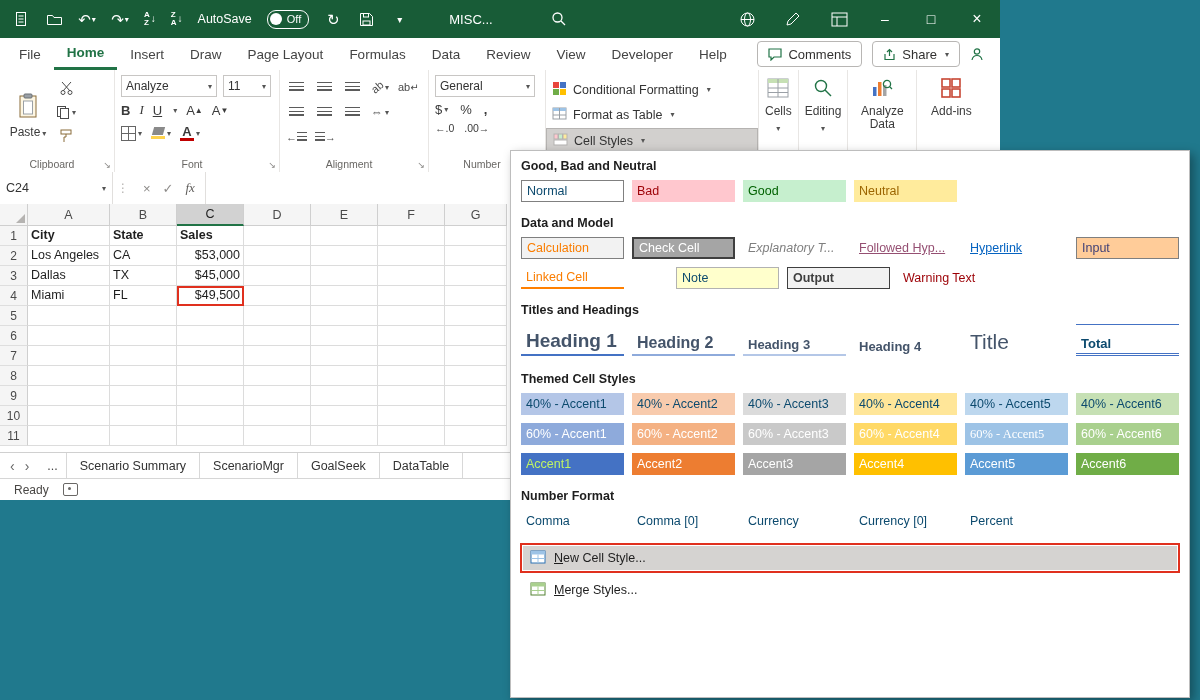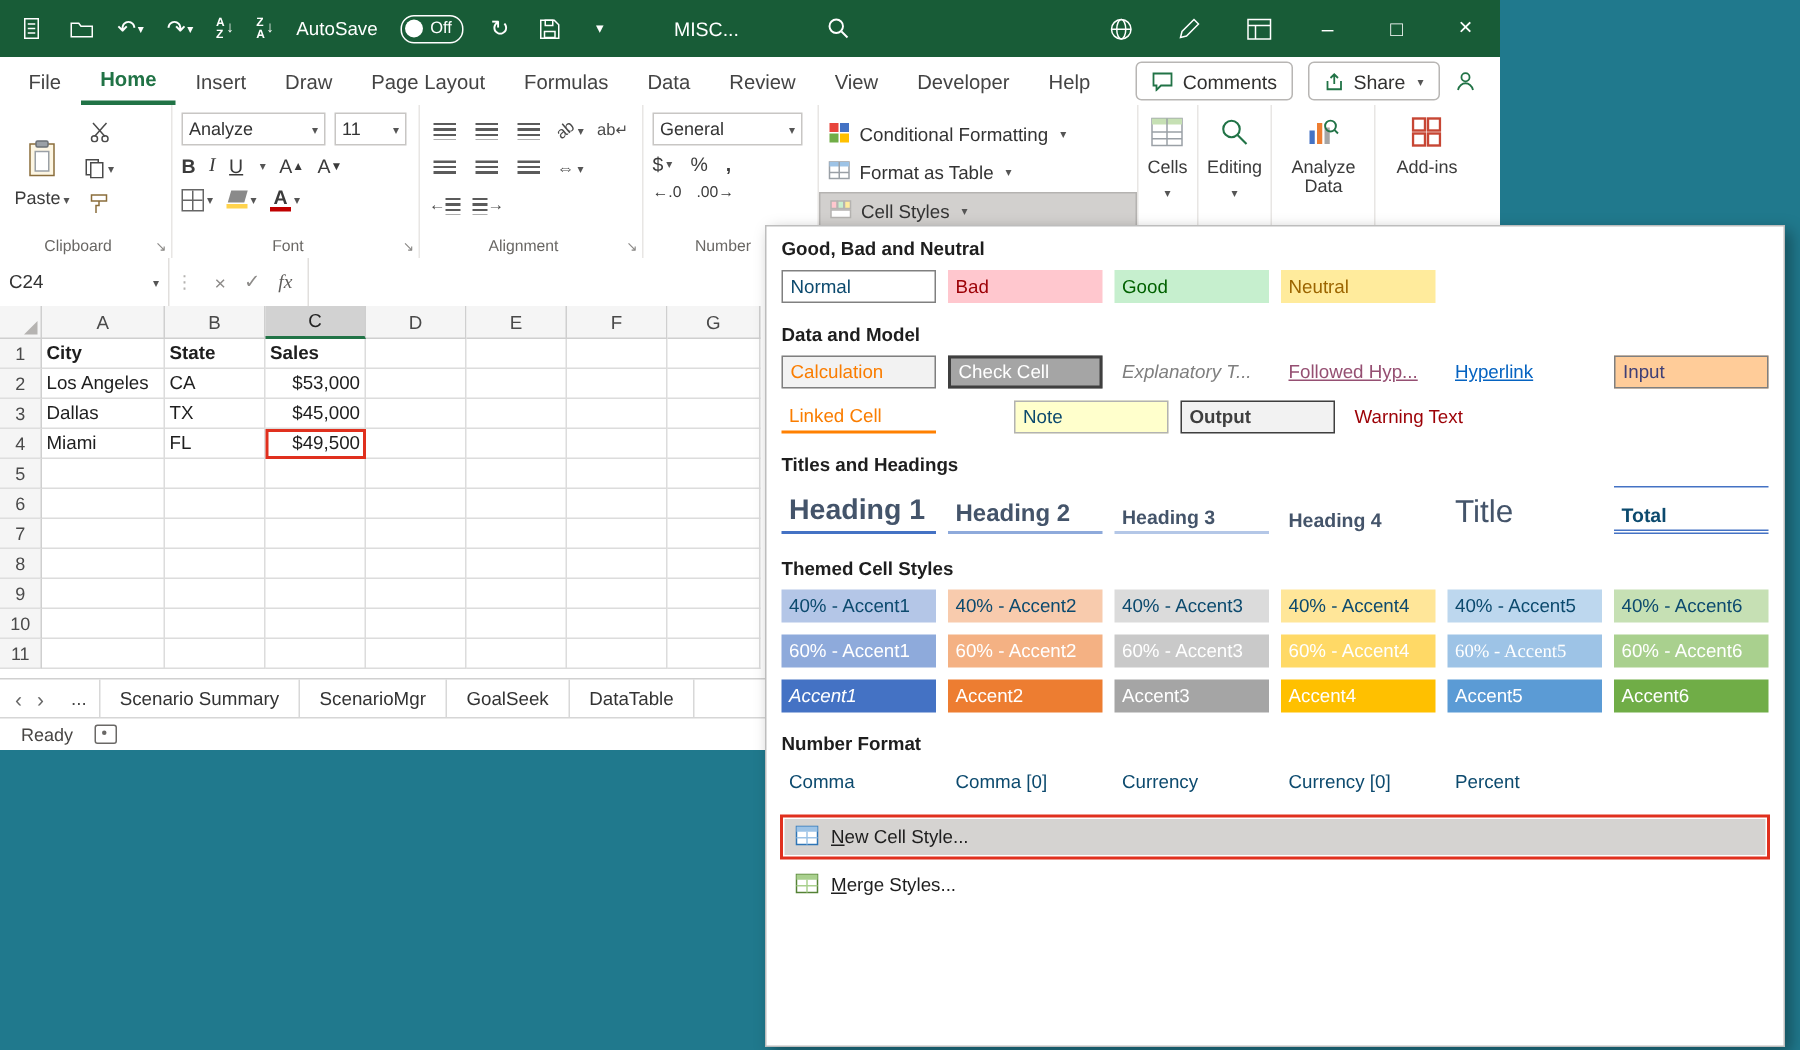--- a/index.html
+++ b/index.html
@@ -734,21 +734,21 @@
         </div>
         <div class="chip-row">
           <div class="chip" style="background: rgb(142, 170, 219); color: rgb(255, 255, 255);">60% - Accent1</div>
           <div class="chip" style="background: rgb(244, 177, 131); color: rgb(255, 255, 255);">60% - Accent2</div>
           <div class="chip" style="background: rgb(201, 201, 201); color: rgb(255, 255, 255);">60% - Accent3</div>
           <div class="chip" style="background: rgb(255, 217, 102); color: rgb(255, 255, 255);">60% - Accent4</div>
           <div class="chip" style="background: rgb(157, 195, 230); color: rgb(255, 255, 255); font-family: Liberation Serif, serif;">60% - Accent5</div>
           <div class="chip" style="background: rgb(169, 208, 142); color: rgb(255, 255, 255);">60% - Accent6</div>
         </div>
         <div class="chip-row">
-          <div class="chip" style="background: rgb(68, 114, 196); color: #ffffff; font-style: italic;">Accent1</div>
+          <div class="chip" style="background: rgb(68, 114, 196); color: #bef264;">Accent1</div>
           <div class="chip" style="background: rgb(237, 125, 49); color: rgb(255, 255, 255);">Accent2</div>
           <div class="chip" style="background: rgb(165, 165, 165); color: rgb(255, 255, 255);">Accent3</div>
           <div class="chip" style="background: rgb(255, 192, 0); color: rgb(255, 255, 255);">Accent4</div>
           <div class="chip" style="background: rgb(91, 155, 213); color: rgb(255, 255, 255);">Accent5</div>
           <div class="chip" style="background: rgb(112, 173, 71); color: rgb(255, 255, 255);">Accent6</div>
         </div>
         <div class="sec-title">Number Format</div>
         <div class="chip-row">
           <div class="chip">Comma</div>
           <div class="chip">Comma [0]</div>

